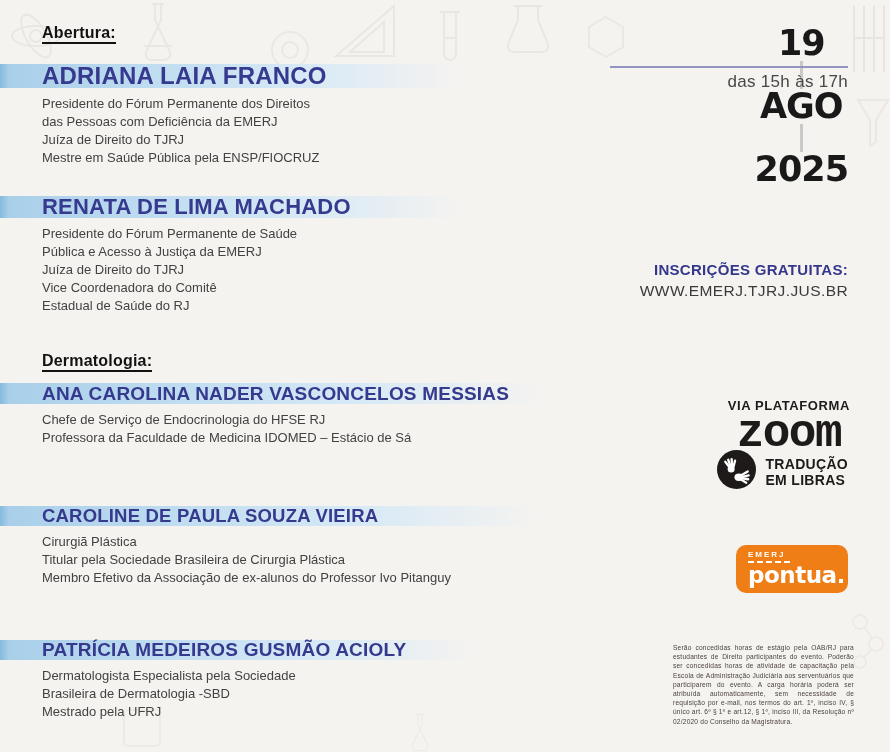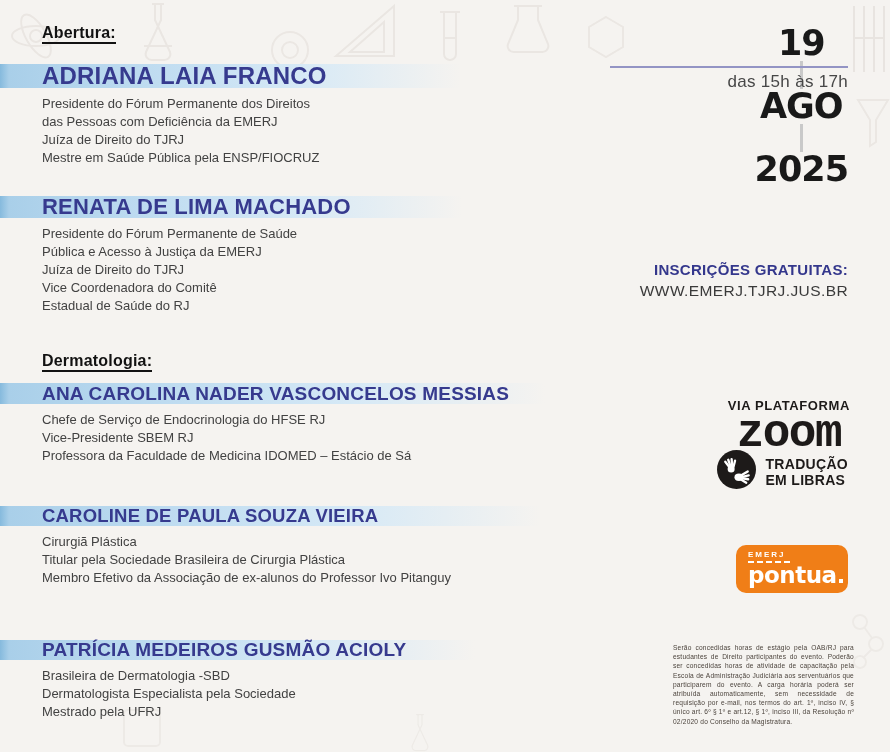--- a/index.html
+++ b/index.html
@@ -181,43 +181,42 @@
   </div>
 
   <div class="heading" style="top:352px">Dermatologia:</div>
 
   <div class="speaker" style="top:383px">
     <div class="bar bar2">
       <h2 class="name">ANA CAROLINA NADER VASCONCELOS MESSIAS</h2>
     </div>
     <div class="desc">
       <div>Chefe de Serviço de Endocrinologia do HFSE RJ</div>
-      <div>Vice-Presidente SBEM RJ</div>
       <div>Professora da Faculdade de Medicina IDOMED – Estácio de Sá</div>
     </div>
   </div>
 
   <div class="speaker" style="top:506px">
     <div class="bar bar3">
       <h2 class="name">CAROLINE DE PAULA SOUZA VIEIRA</h2>
     </div>
     <div class="desc">
       <div>Cirurgiã Plástica</div>
       <div>Titular pela Sociedade Brasileira de Cirurgia Plástica</div>
       <div>Membro Efetivo da Associação de ex-alunos do Professor Ivo Pitanguy</div>
     </div>
   </div>
 
   <div class="speaker" style="top:633px">
     <div class="bar bar4">
       <h2 class="name">PATRÍCIA MEDEIROS GUSMÃO ACIOLY</h2>
     </div>
     <div class="desc">
+      <div>Dermatologista Especialista pela Sociedade</div>
       <div>Brasileira de Dermatologia -SBD</div>
-      <div>Dermatologista Especialista pela Sociedade</div>
       <div>Mestrado pela UFRJ</div>
     </div>
   </div>
 
   <div class="date-row">
     <span>19</span>
     <span class="date-sep"></span>
     <span>AGO</span>
     <span class="date-sep"></span>
     <span>2025</span>

